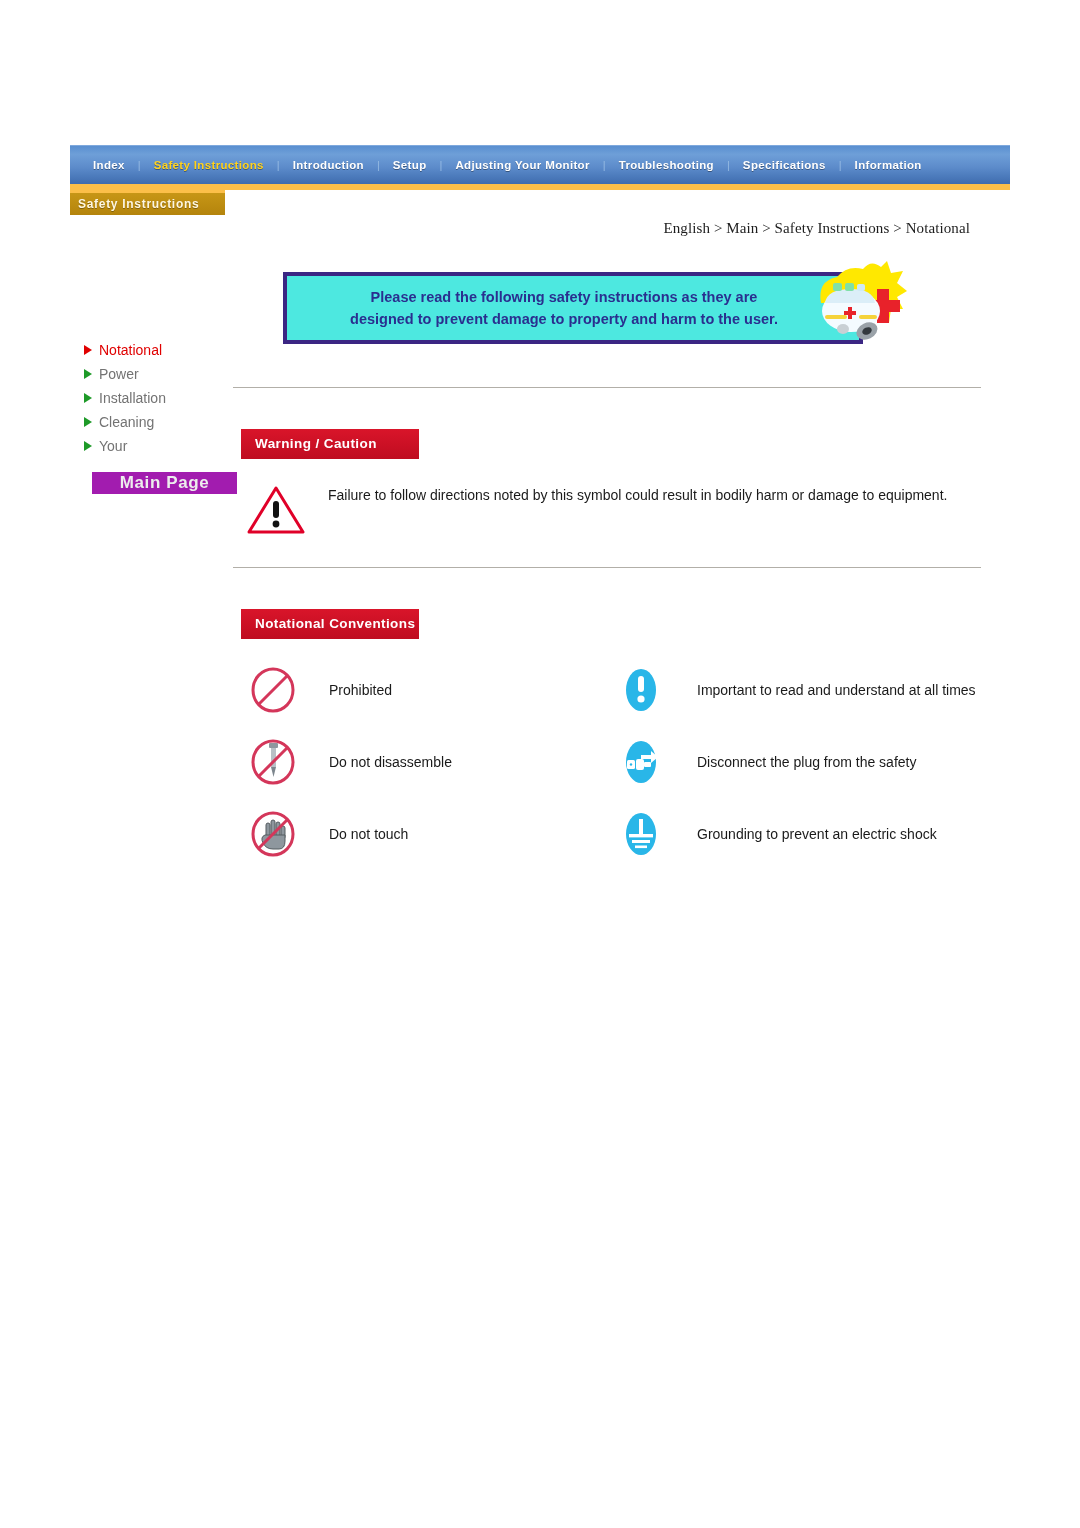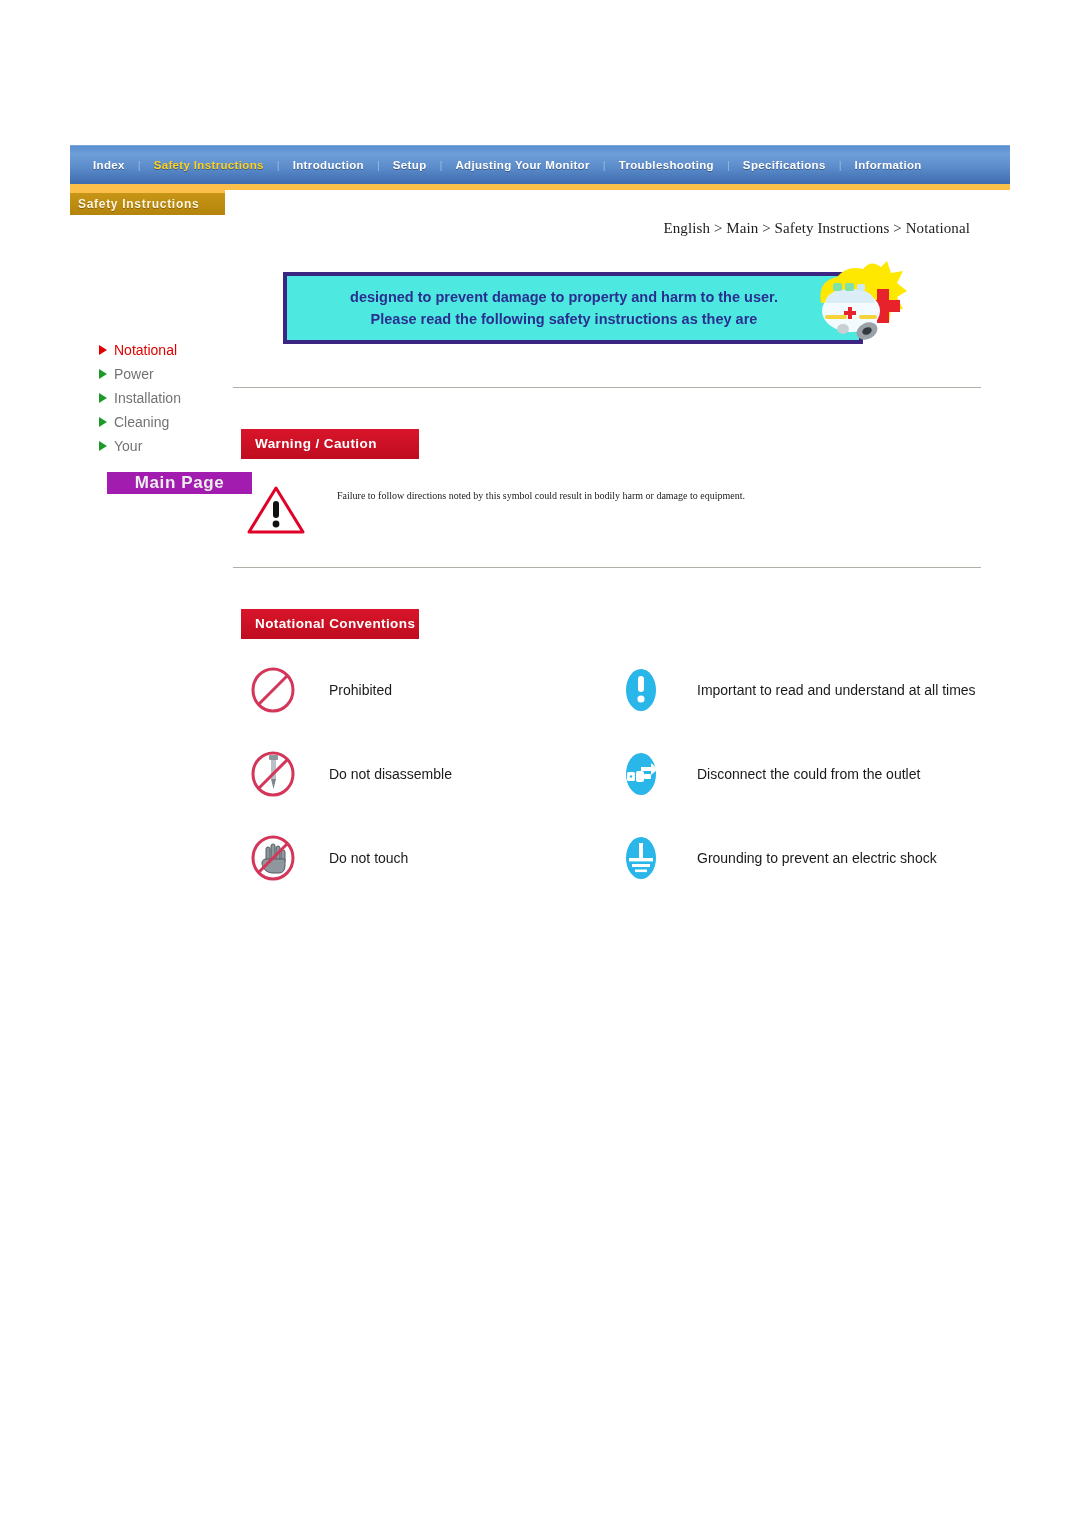--- a/index.html
+++ b/index.html
@@ -256,34 +256,33 @@
     box-sizing: border-box;
   }
 
   .warn-row {
     display: flex;
     align-items: flex-start;
     margin: 26px 0 0 22px;
   }
   .warn-tri { width: 58px; height: 50px; flex: 0 0 58px; }
   .warn-text {
-    margin-left: 32px;
-    font-size: 10px;
+    margin-left: 23px;
+    font-size: 14px;
     color: #1a1a1a;
     line-height: 21px;
     max-width: 660px;
-    font-family: Liberation Serif, serif;
   }
 
   
   .conv-grid {
     margin: 28px 0 0 22px;
     display: grid;
     grid-template-columns: 58px 310px 58px 1fr;
-    row-gap: 38px;
+    row-gap: 26px;
     align-items: center;
   }
   .conv-icon { width: 52px; height: 46px; }
   .conv-label {
     font-size: 14px;
     color: #1a1a1a;
     padding-left: 24px;
   }
 </style>
 </head>
@@ -317,22 +316,22 @@
 
       <div class="sb-title">Safety Instructions</div>
     </div>
 
     <div class="content">
       <div class="breadcrumb">English &gt; Main &gt; Safety Instructions &gt; Notational</div>
 
       <div class="banner">
         <div class="banner-box">
           <div class="banner-text">
+            <div>Please read the following safety instructions as they are</div>
             <div>designed to prevent damage to property and harm to the user.</div>
-            <div>Please read the following safety instructions as they are</div>
           </div>
         </div>
         <svg class="ambulance" viewBox="0 0 108 100">
 
           <path d="M18 44 q-4 -22 16 -26 q10 -12 26 -8 q8 -10 18 -2 l6 -6 l4 12 l12 -2 l-6 12 l10 8 l-10 6 l6 12 l-12 0 l-2 14 l-12 -6 q-14 10 -30 2 q-18 -2 -16 -16 z" fill="#ffe800"></path>
 
           <rect x="74" y="30" width="12" height="34" fill="#e8222a"></rect>
           <rect x="63" y="41" width="34" height="12" fill="#e8222a"></rect>
 
           <ellipse cx="48" cy="52" rx="29" ry="21" fill="#f4fbff"></ellipse>
@@ -396,21 +395,21 @@
         </svg>
         <div class="conv-label">Do not disassemble</div>
         <svg class="conv-icon" viewBox="0 0 52 46">
           <ellipse cx="26" cy="23" rx="15" ry="21" fill="#29b6e8"></ellipse>
           <path d="M26 16 l10 0 l0 -4 l7 6 l-7 6 l0 -4 l-10 0 z" fill="#ffffff"></path>
           <rect x="12" y="21" width="8" height="9" rx="1.5" fill="#ffffff"></rect>
           <rect x="21" y="20" width="8" height="11" rx="2" fill="#ffffff"></rect>
           <rect x="29" y="23" width="7" height="5" rx="1" fill="#ffffff"></rect>
           <circle cx="16" cy="25.5" r="1.2" fill="#29b6e8"></circle>
         </svg>
-        <div class="conv-label">Disconnect the could from the outlet</div>
+        <div class="conv-label">Disconnect the plug from the safety</div>
 
         <svg class="conv-icon" viewBox="0 0 52 46">
           <g fill="#8e979e" stroke="#555c61" stroke-width="1">
             <rect x="19" y="12" width="4" height="16" rx="2"></rect>
             <rect x="24" y="9" width="4" height="19" rx="2"></rect>
             <rect x="29" y="11" width="4" height="17" rx="2"></rect>
             <rect x="34" y="15" width="4" height="13" rx="2"></rect>
             <path d="M18 24 q-5 2 -2 8 q3 6 10 6 h6 q6 0 6 -8 v-6 z"></path>
           </g>
           <ellipse cx="26" cy="23" rx="20" ry="21" fill="none" stroke="#d4365a" stroke-width="3"></ellipse>
@@ -422,21 +421,21 @@
           <rect x="24" y="8" width="4" height="16" fill="#ffffff"></rect>
           <rect x="14" y="23" width="24" height="3.4" fill="#ffffff"></rect>
           <rect x="17" y="29" width="18" height="3" fill="#ffffff"></rect>
           <rect x="20" y="34.5" width="12" height="2.6" fill="#ffffff"></rect>
         </svg>
         <div class="conv-label">Grounding to prevent an electric shock</div>
       </div>
     </div>
   </div>
 
-  <div class="sb-menu" style="position:absolute; left:15px; top:185px; width:155px;">
+  <div class="sb-menu" style="position:absolute; left:0; top:185px; width:155px;">
     <div class="sb-link current">
       <span class="sb-arrow"></span>
       <span class="sb-label">Notational</span>
     </div>
     <div class="sb-link">
       <span class="sb-arrow"></span>
       <span class="sb-label">Power</span>
     </div>
     <div class="sb-link">
       <span class="sb-arrow"></span>

